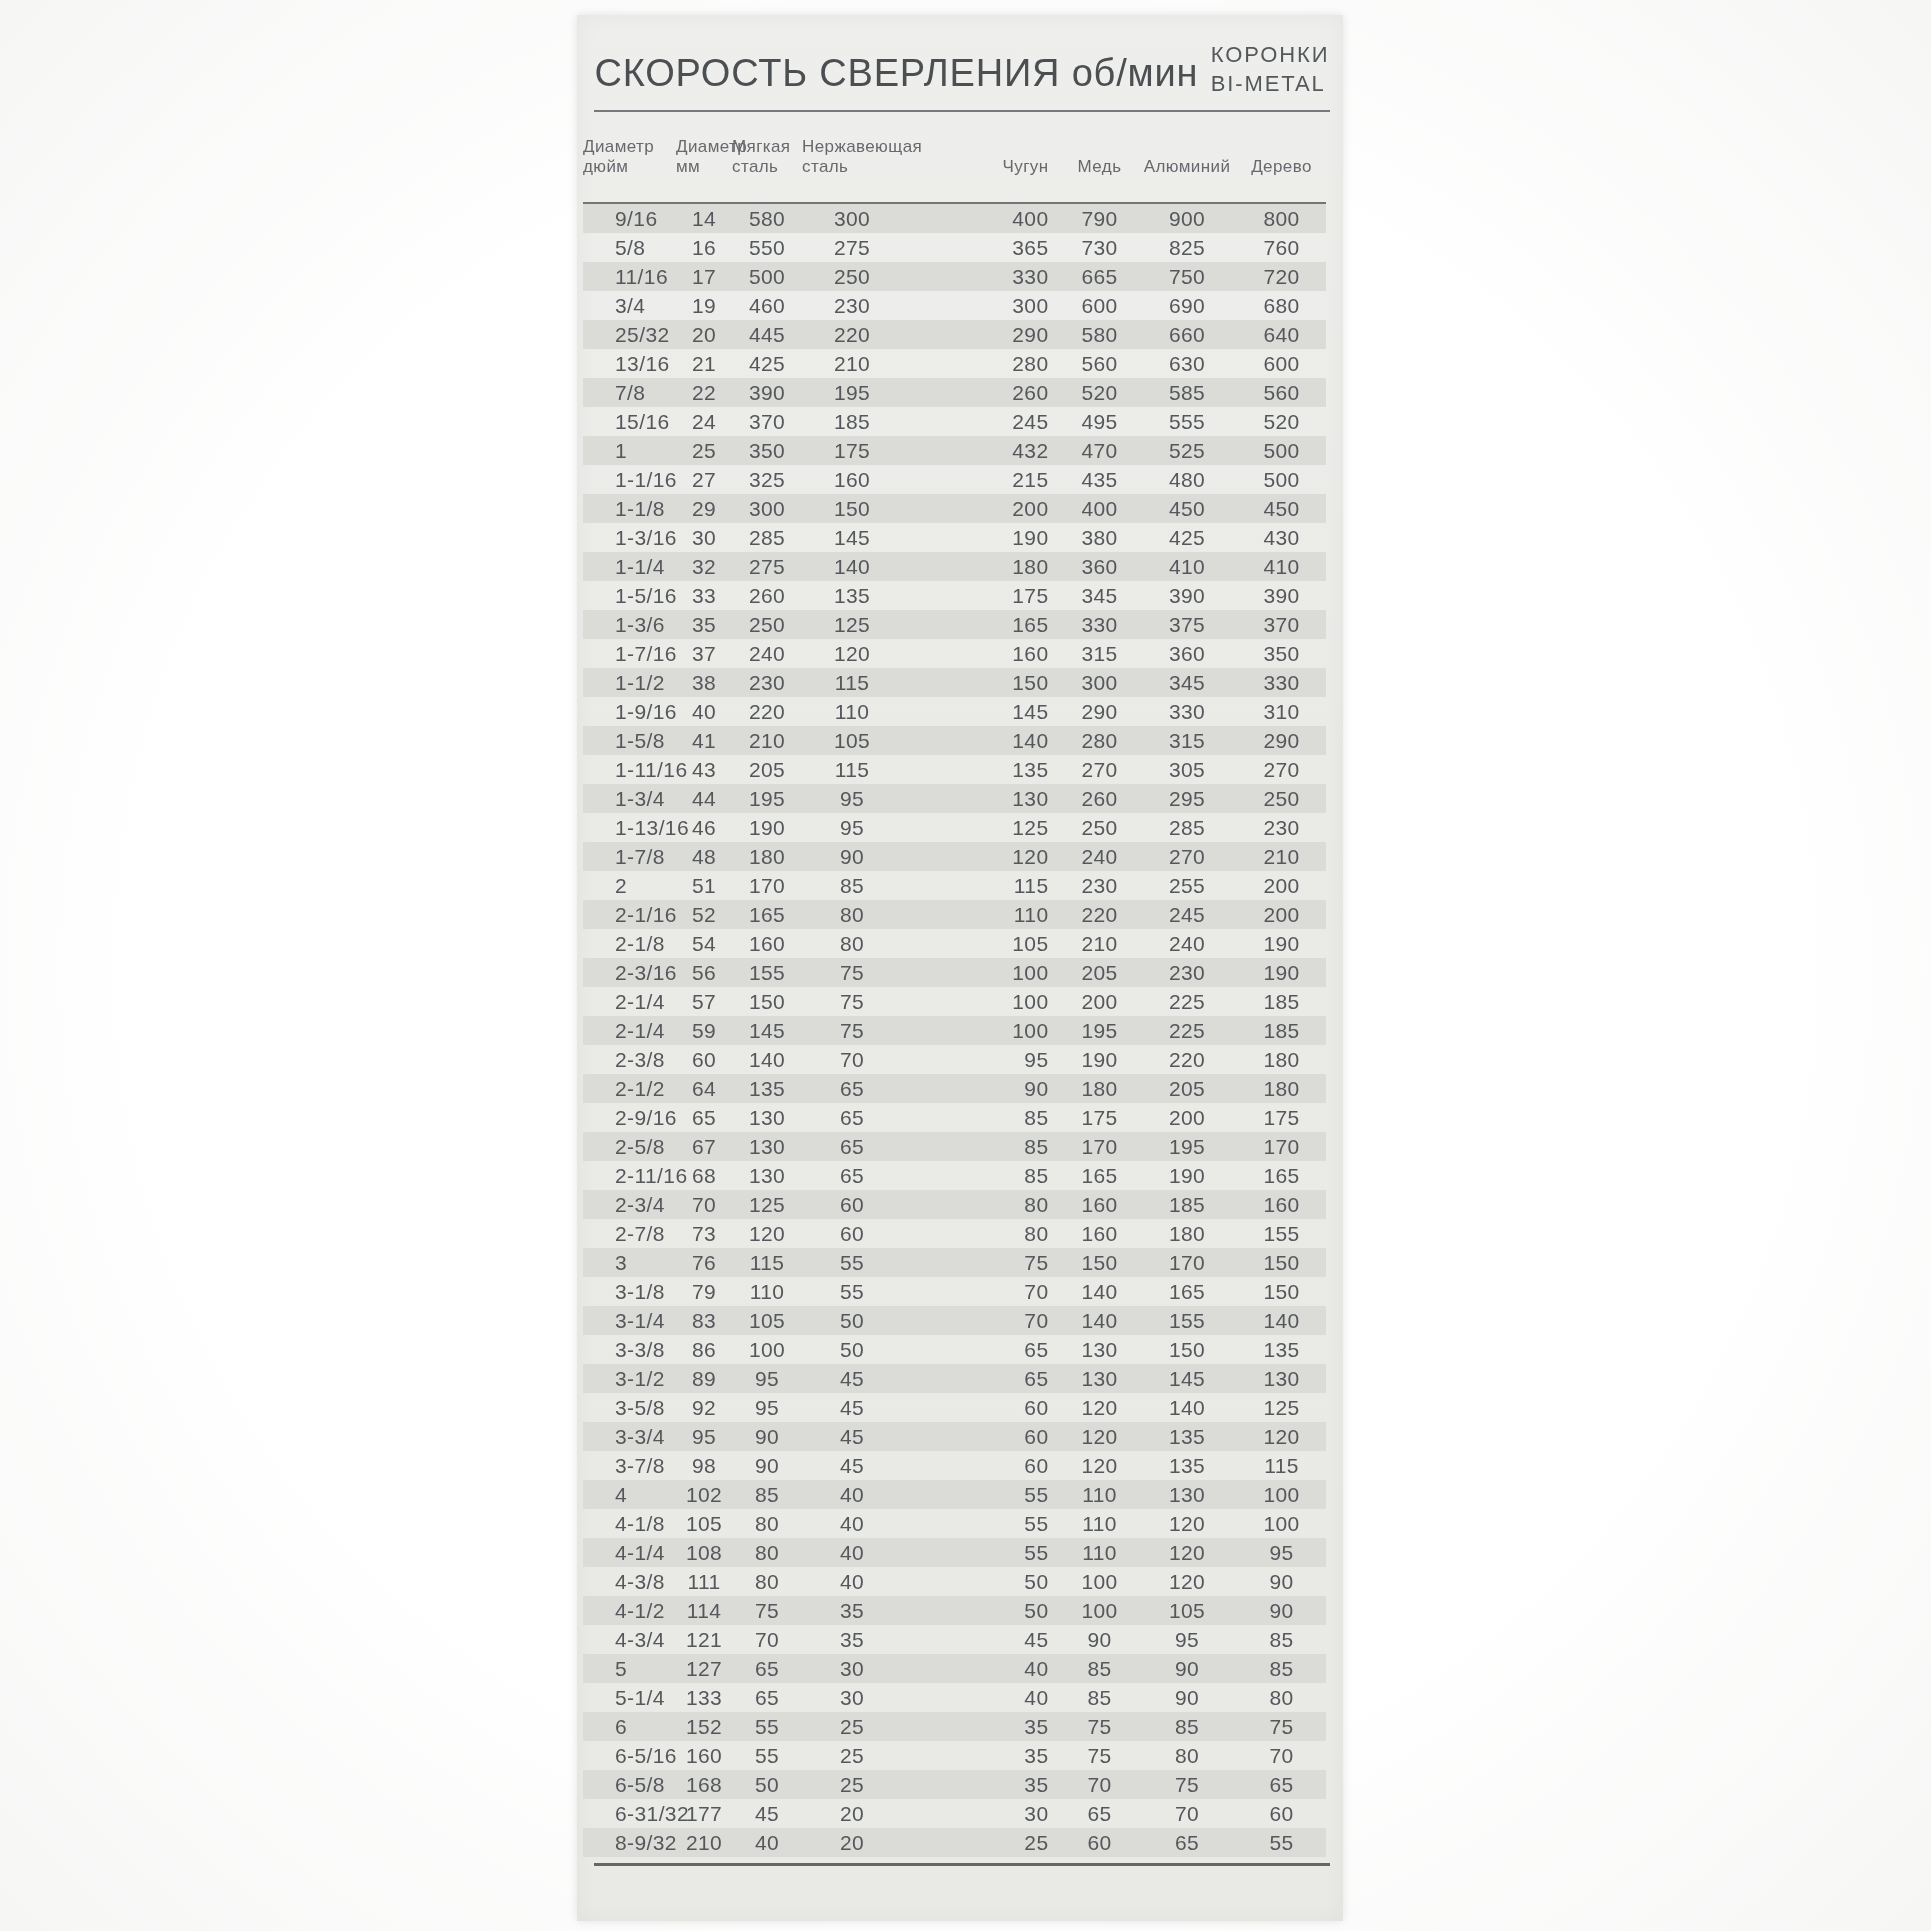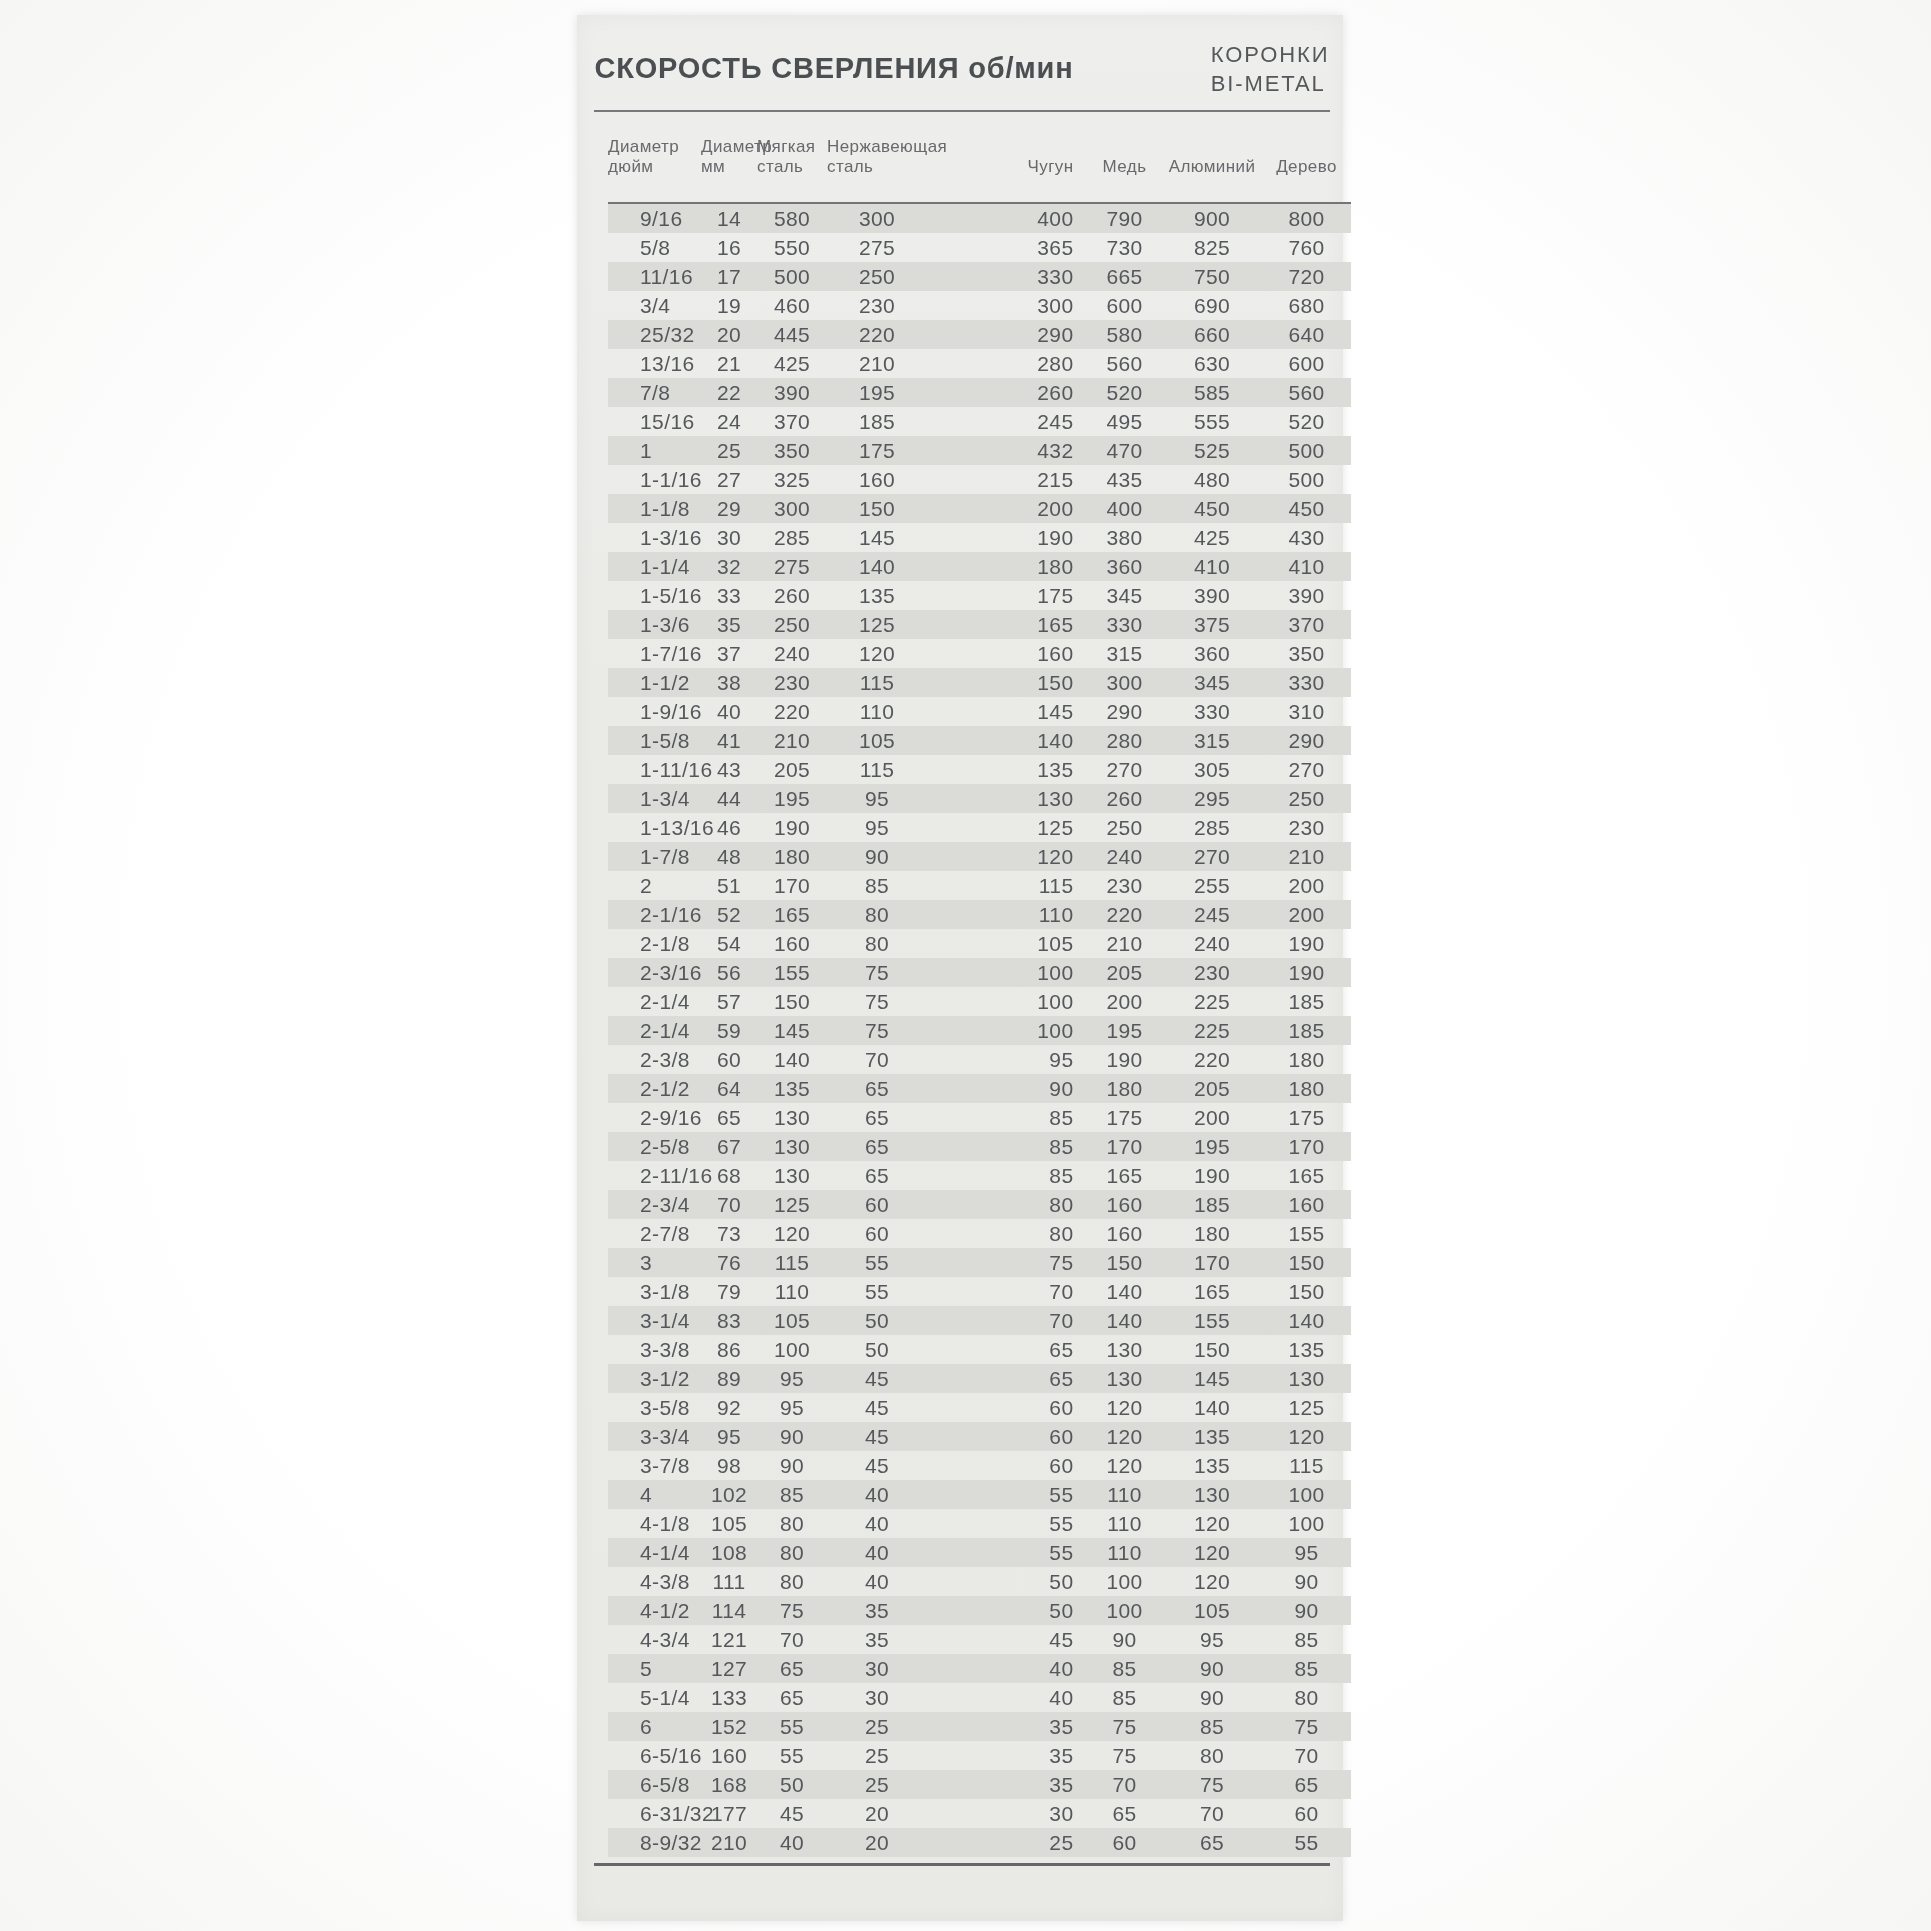--- a/index.html
+++ b/index.html
@@ -28,37 +28,37 @@
   }
   .masthead {
     display: flex;
     justify-content: space-between;
     align-items: flex-start;
     margin: 25px 13.5px 0 17.4px;
     padding-bottom: 11.6px;
     border-bottom: 2.9px solid #76787b;
   }
   .title {
-    font-size: 29px;
-    font-weight: bold;
+    font-size: 38px;
+    font-weight: normal;
     letter-spacing: 0.8px;
     color: #4b4f52;
     padding-top: 11.6px;
     white-space: nowrap;
   }
   .brand {
     text-align: left;
     color: #55585b;
     font-size: 22px;
     letter-spacing: 1.9px;
     line-height: 29px;
     white-space: nowrap;
   }
   table.speed {
-    margin-left: 31px;
+    margin-left: 6px;
     width: 743px;
     border-collapse: collapse;
     table-layout: fixed;
   }
   col.w0 { width: 93px; }
   col.w1 { width: 56px; }
   col.w2 { width: 70px; }
   col.w3 { width: 100px; }
   col.w4 { width: 160px; }
   col.w5 { width: 75px; }

